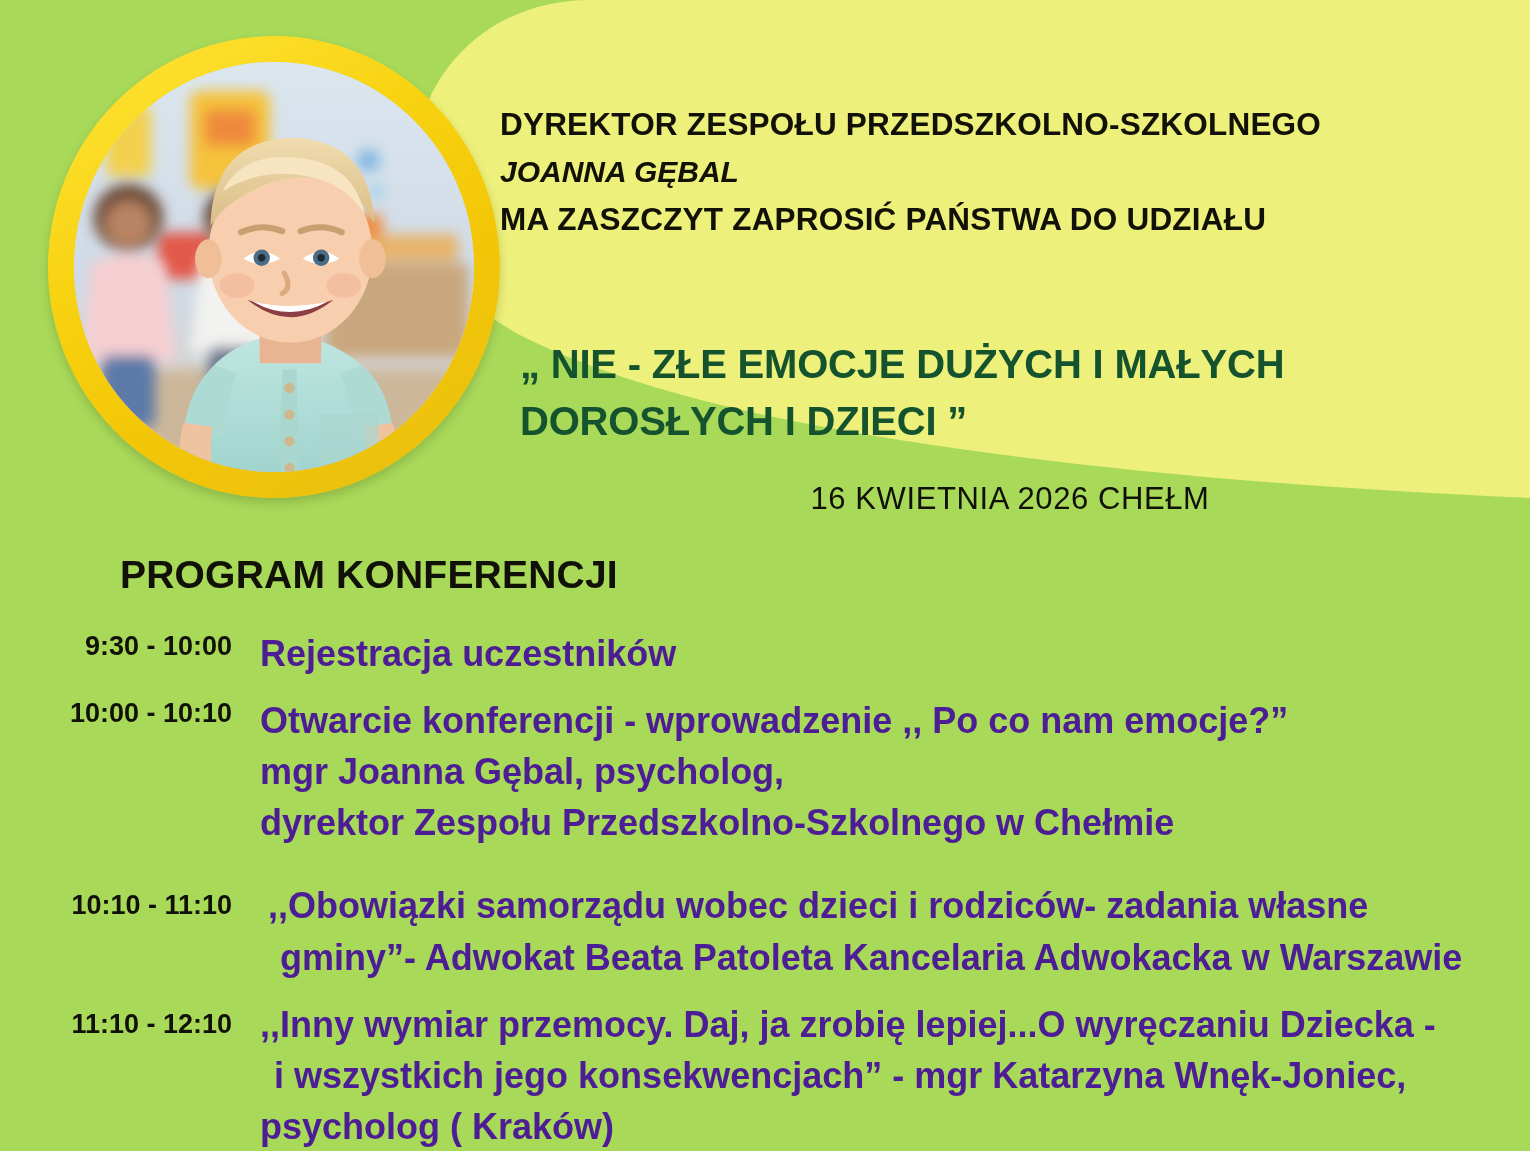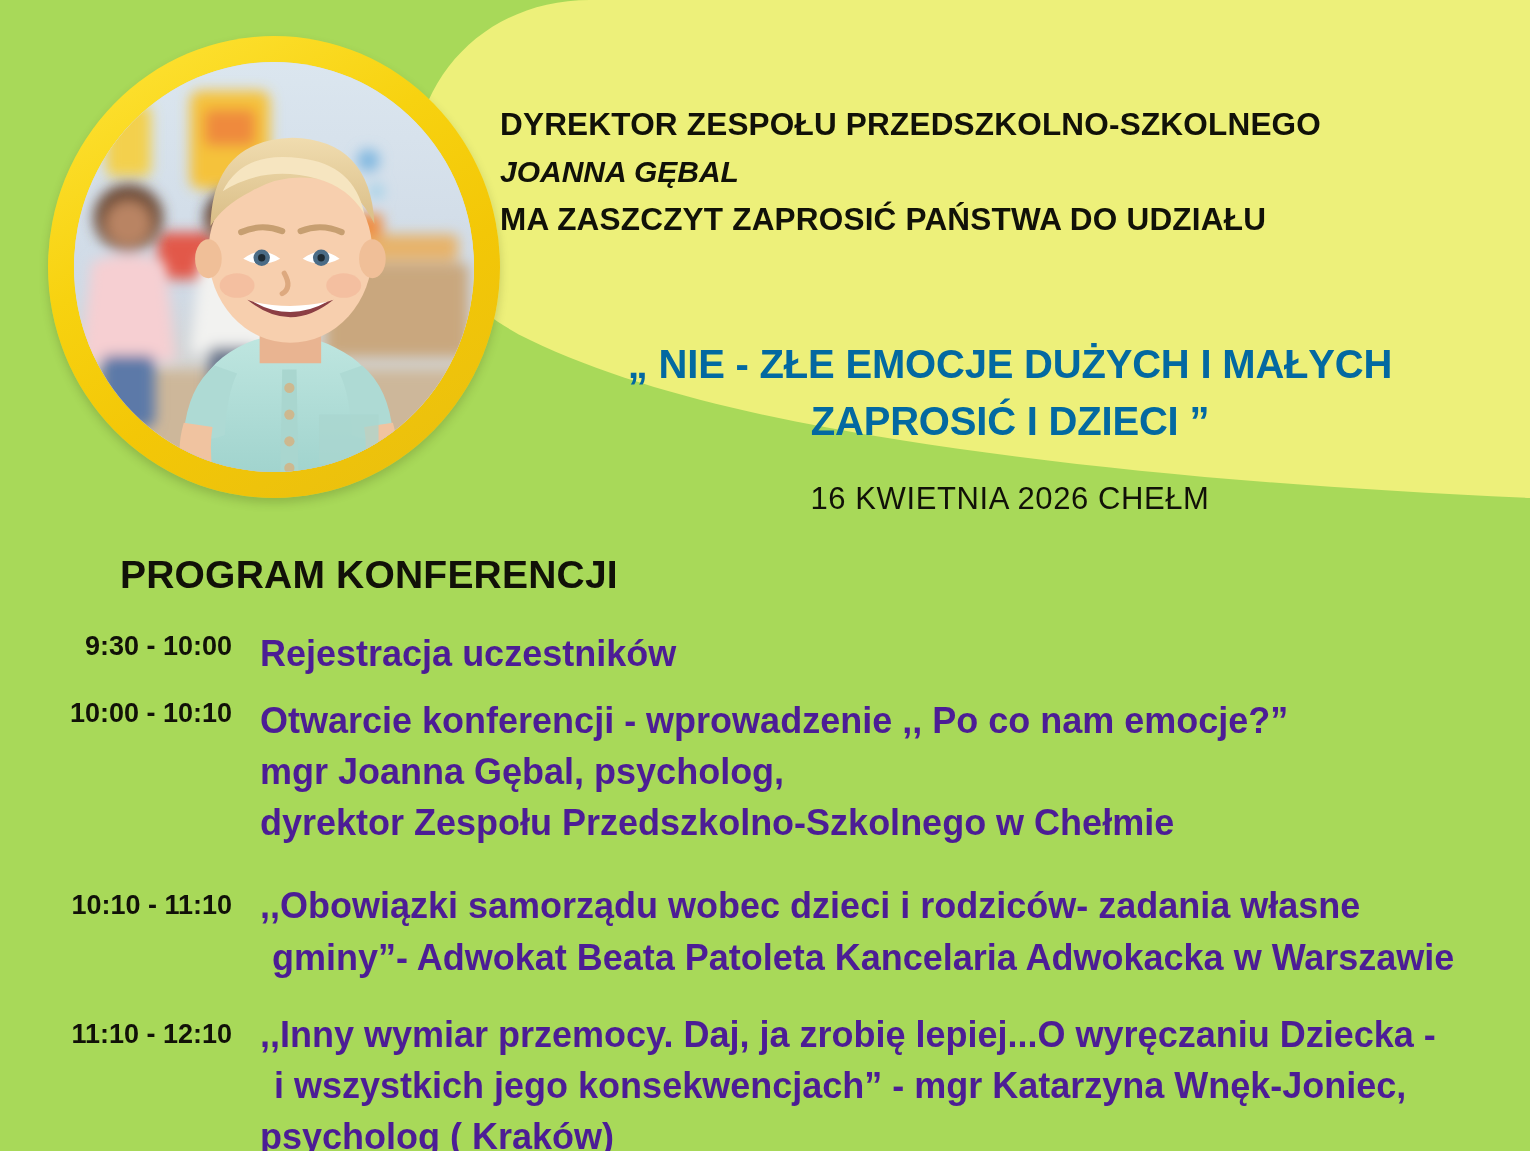--- a/index.html
+++ b/index.html
@@ -73,22 +73,21 @@
     font-style: italic;
     line-height: 1.45;
     margin: 4px 0 6px 0;
   }
 
   .conf-title {
     position: absolute;
     left: 520px;
     top: 336px;
     width: 980px;
-    text-align: center;
-    color: #0369a1;
+    color: #14532d;
     font-size: 40px;
     font-weight: bold;
     line-height: 1.42;
     letter-spacing: -0.2px;
   }
 
   .conf-date {
     position: absolute;
     left: 520px;
     top: 481px;
@@ -140,21 +139,21 @@
     color: #4c1d95;
     line-height: 1.42;
   }
   .row-desc .ln { display: block; white-space: nowrap; }
 
   
   .row-1 { margin-bottom: 16px; }
   .row-1 .row-time { padding-top: 3px; }
   .row-2 { margin-bottom: 32px; }
   .row-2 .row-time { padding-top: 3px; }
-  .row-3 { margin-bottom: 26px; }
+  .row-3 { margin-bottom: 16px; gap: 8px; }
   .row-3 .row-time { padding-top: 10px; }
   .row-3 .row-desc .ln + .ln { padding-left: 12px; }
   .row-4 .row-time { padding-top: 10px; }
   .row-4 .row-desc .ln.indent { padding-left: 14px; }
 </style>
 </head>
 <body>
 
 <div id="poster">
 
@@ -274,21 +273,21 @@
   </div>
 
   <div class="header-text">
     <div class="hdr-line">DYREKTOR ZESPOŁU PRZEDSZKOLNO-SZKOLNEGO</div>
     <div class="hdr-name">JOANNA GĘBAL</div>
     <div class="hdr-line">MA ZASZCZYT ZAPROSIĆ PAŃSTWA DO UDZIAŁU</div>
   </div>
 
   <div class="conf-title">
     <div>„ NIE - ZŁE EMOCJE DUŻYCH I MAŁYCH</div>
-    <div>ZAPROSIĆ I DZIECI ”</div>
+    <div>DOROSŁYCH I DZIECI ”</div>
   </div>
 
   <div class="conf-date">16 KWIETNIA 2026 CHEŁM</div>
 
   <div class="program-heading">PROGRAM KONFERENCJI</div>
 
   <div class="schedule">
 
     <div class="row row-1">
       <div class="row-time">9:30 - 10:00</div>

